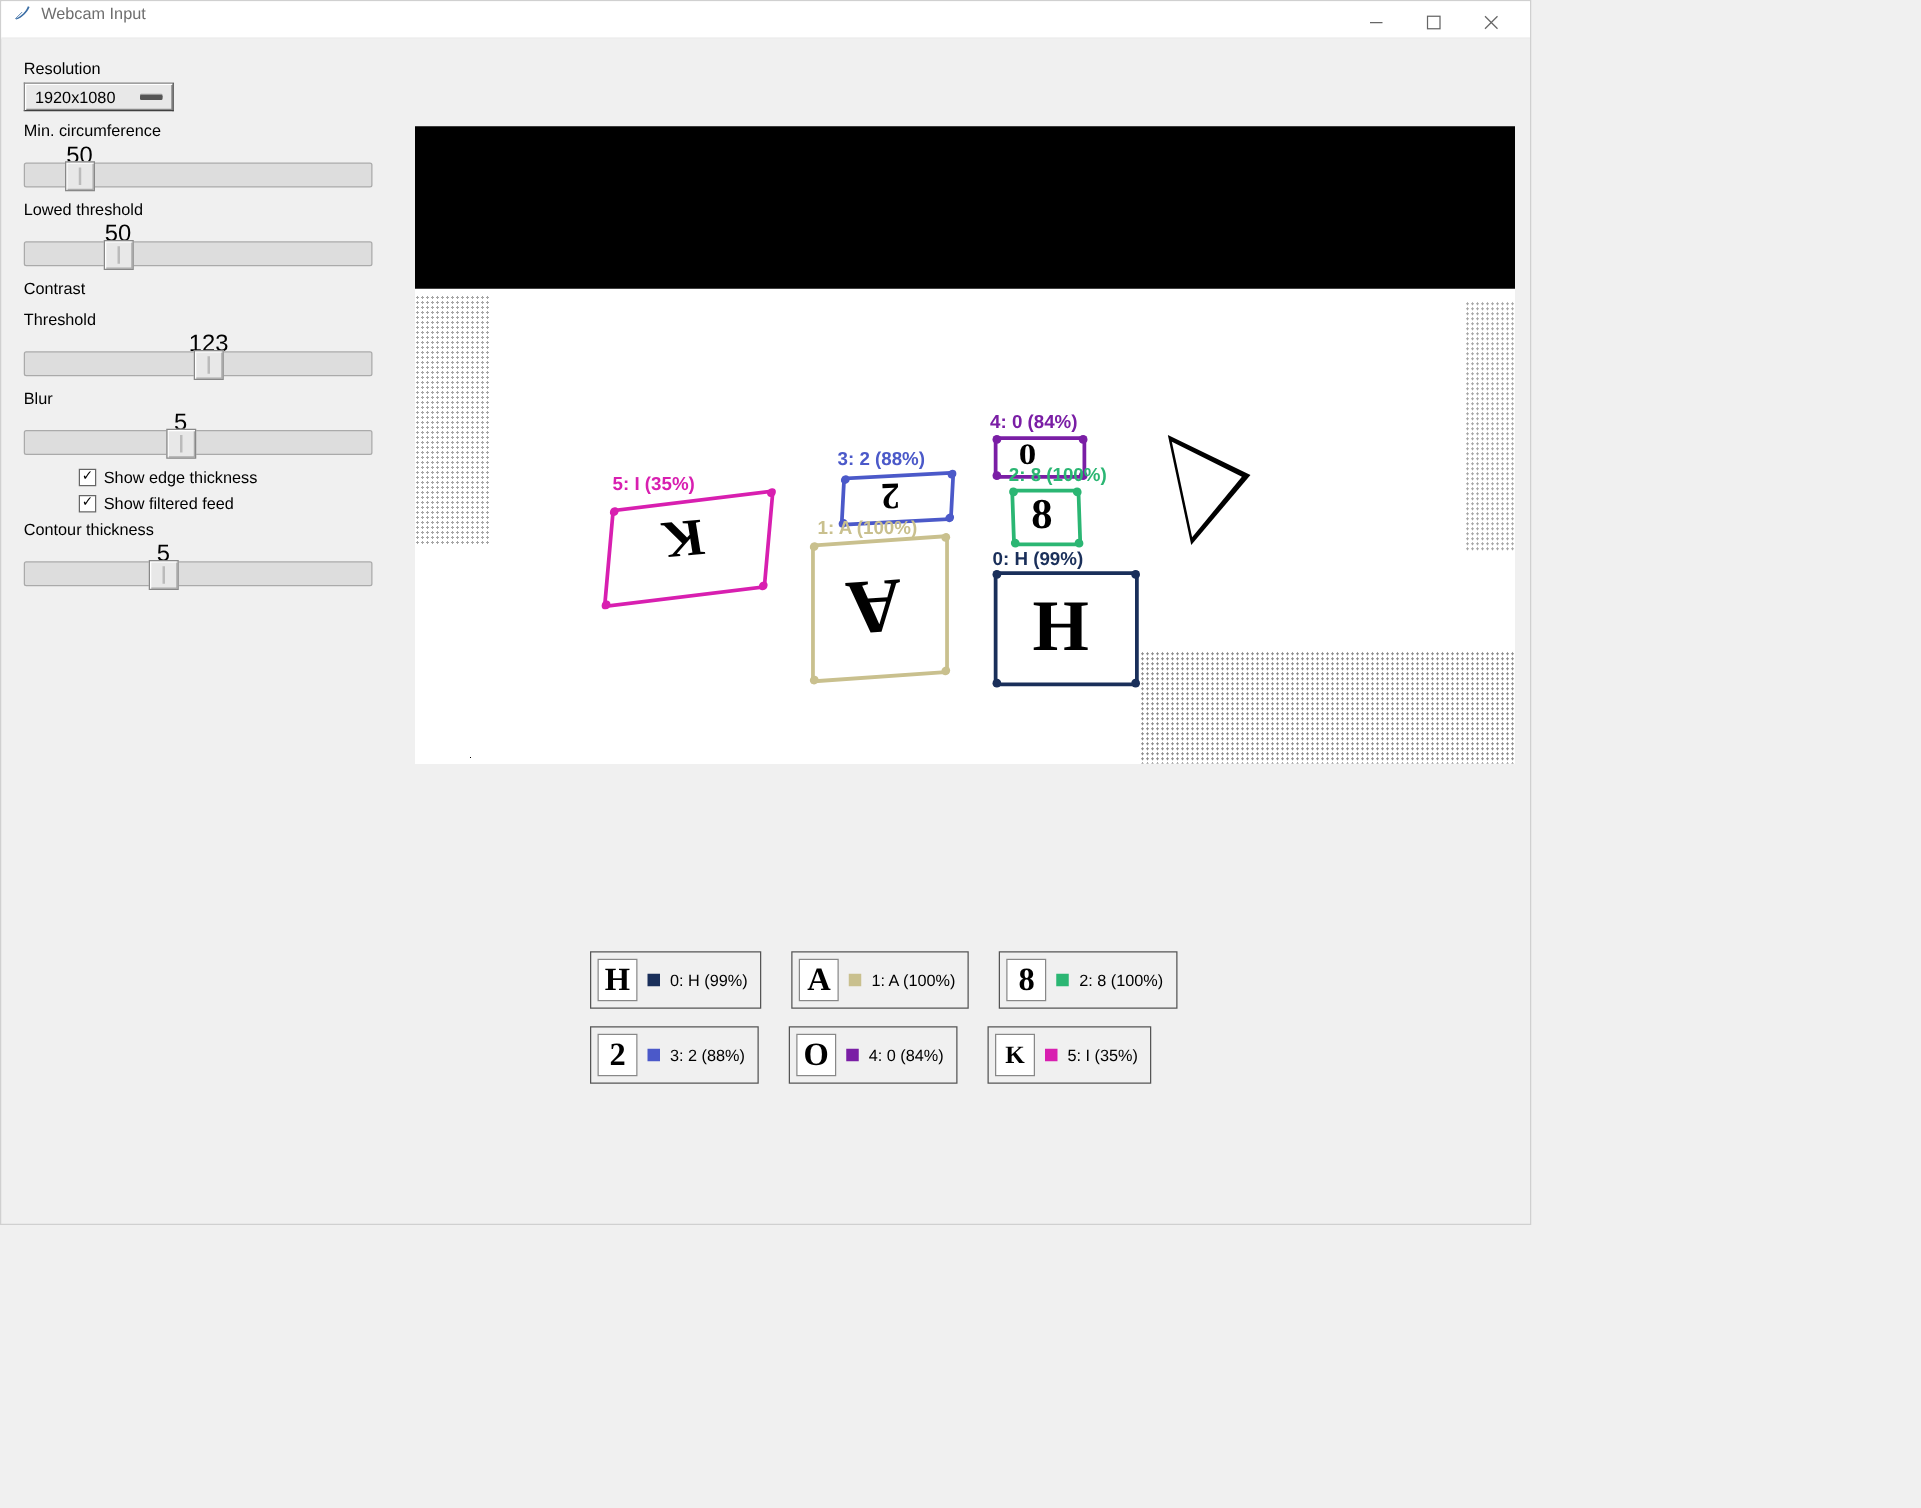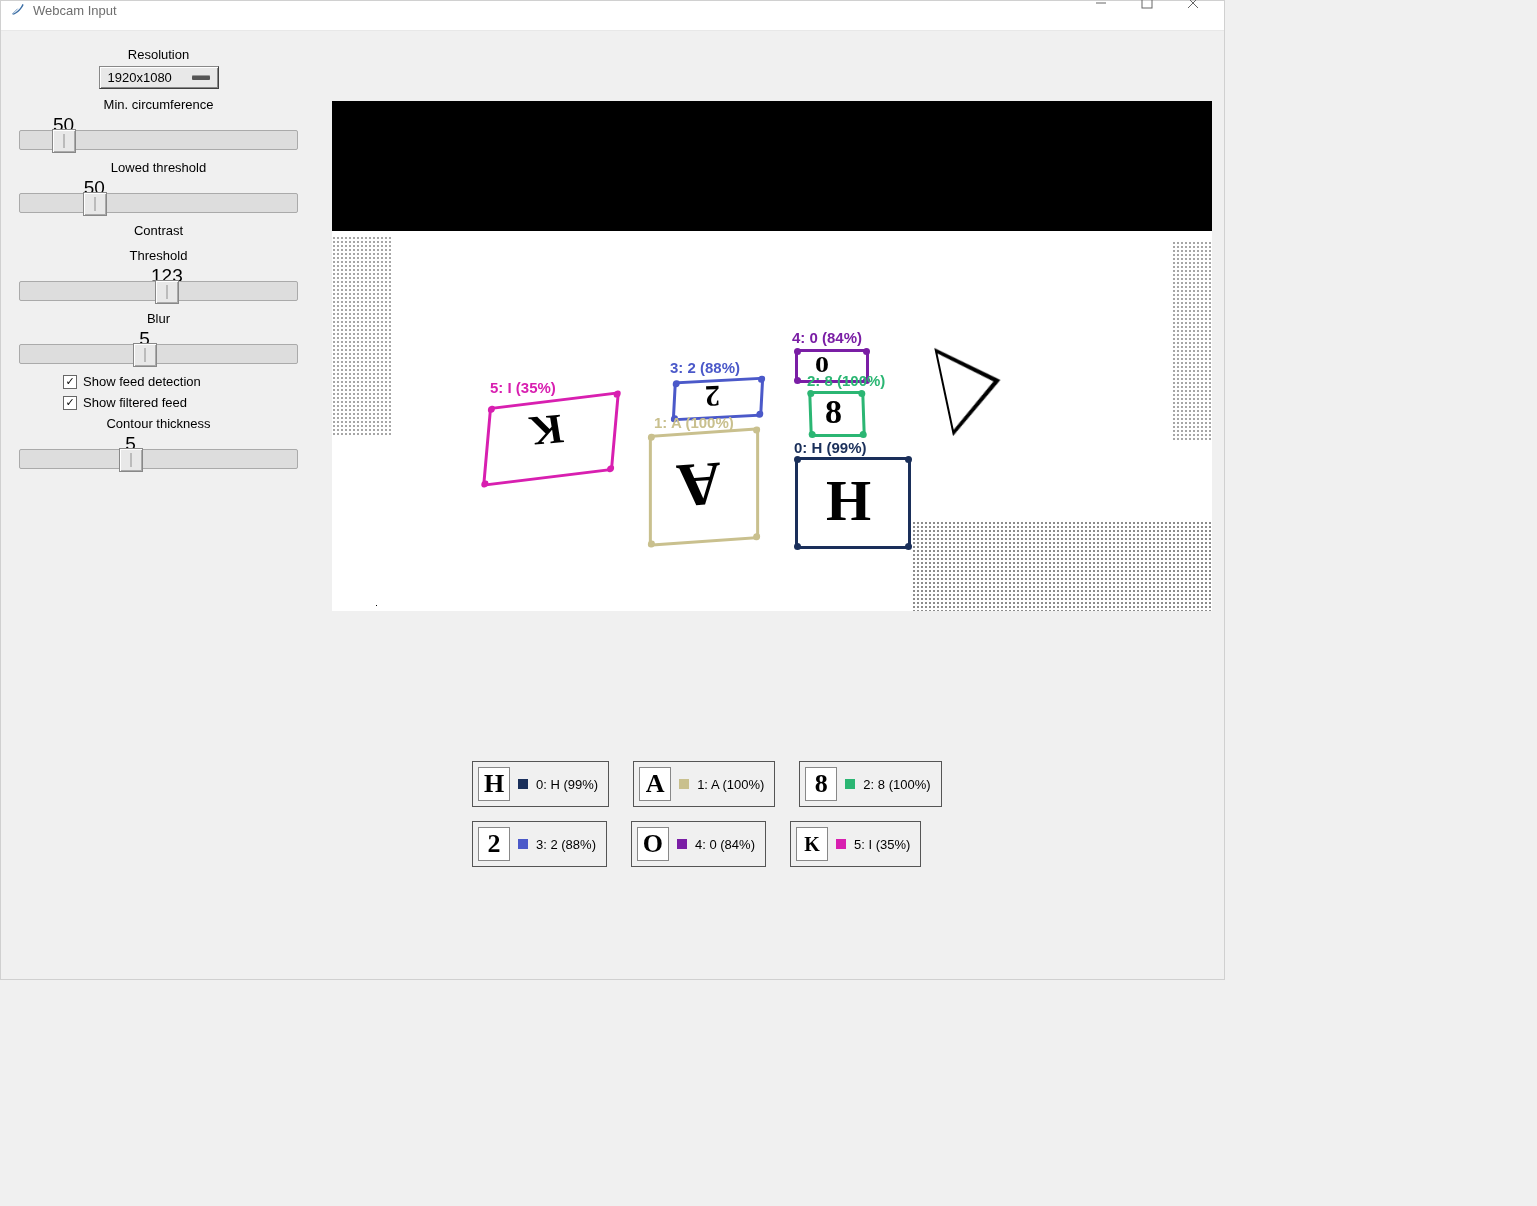--- a/index.html
+++ b/index.html
@@ -17,22 +17,22 @@
     width: 1225px;
     height: 980px;
     background: #f0f0f0;
     border: 1px solid #d0d0d0;
     position: relative;
   }
   .titlebar {
     height: 30px;
     background: #fff;
     display: flex;
-    align-items: flex-end;
-    padding: 12px 8px;
+    align-items: flex-start;
+    padding: 2px 8px;
     border-bottom: 1px solid #e8e8e8;
     position: relative;
   }
   .titlebar .feather {
     width: 16px; height: 16px;
     margin-right: 8px;
   }
   .titlebar .title {
     color: #6e6e6e;
     flex: 1;
@@ -56,21 +56,20 @@
     width: 315px;
     padding: 10px 18px;
     flex-shrink: 0;
   }
   .right-panel {
     flex: 1;
     padding: 10px 0 10px 16px;
     position: relative;
   }
   .res-group {
-    text-align: center;
     margin-bottom: 8px;
   }
   .res-group .lbl {
     display: block;
     margin: 6px 0 4px 0;
   }
   .dropdown {
     display: inline-flex;
     align-items: center;
     background: #e8e8e8;
@@ -88,21 +87,20 @@
     background: #555;
     border-radius: 1px;
     box-shadow: 0 -1px 0 #999;
   }
   .slider-group {
     margin: 6px 0 10px 0;
   }
   .slider-group .s-label {
     display: block;
     margin-bottom: 2px;
-    text-align: center;
   }
   .slider-wrap {
     position: relative;
     padding-top: 16px;
   }
   .slider-val {
     position: absolute;
     top: 0;
     font-size: 19px;
     transform: translateX(-50%);
@@ -333,21 +331,21 @@
           <span class="slider-val" style="left:45%">5</span>
           <div class="slider-track">
               <div class="slider-thumb" style="left:45%"></div>
             </div>
         </div>
       </div>
 
 
       <div class="checkbox-row">
         <span class="cb-box">✓</span>
-        <span>Show feed detection</span>
+        <span>Show edge thickness</span>
       </div>
       <div class="checkbox-row">
         <span class="cb-box">✓</span>
         <span>Show filtered feed</span>
       </div>
 
       <div class="slider-group">
         <span class="s-label">Contour thickness</span>
         <div class="slider-wrap">
           <span class="slider-val" style="left:40%">5</span>

